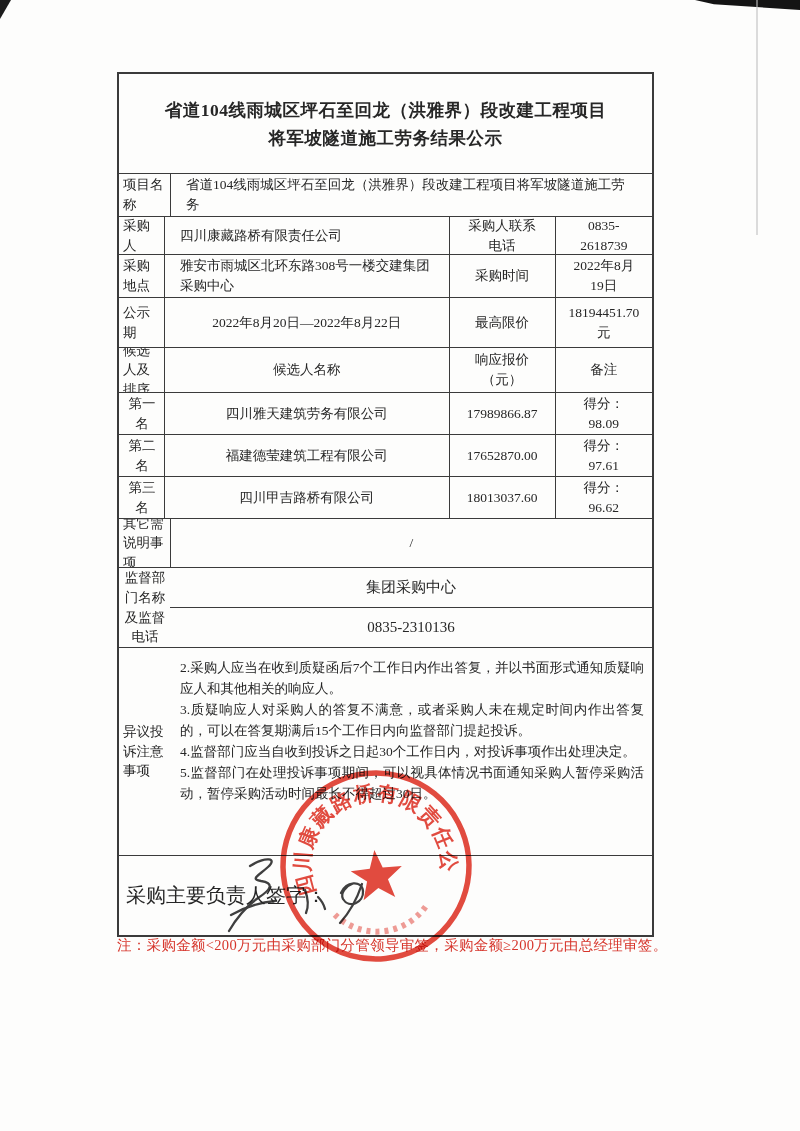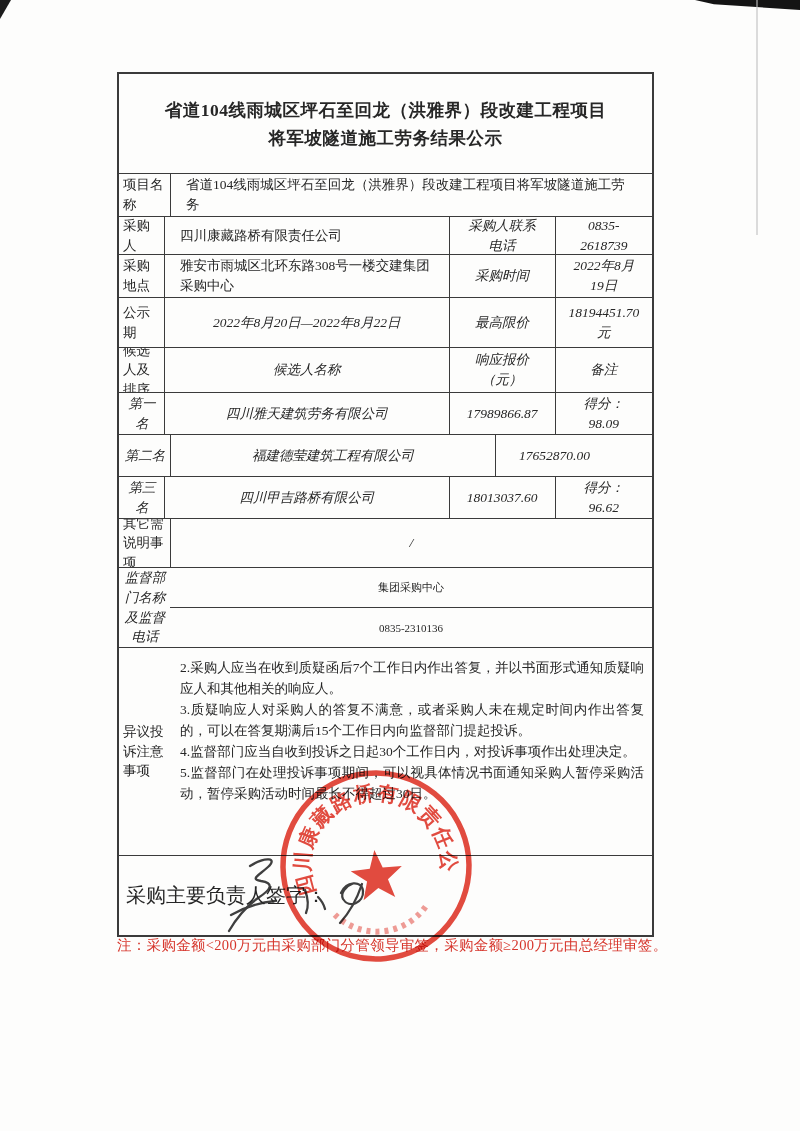--- a/index.html
+++ b/index.html
@@ -24,26 +24,26 @@
   .trow{display:flex;box-sizing:border-box;}
   .trow + .trow{border-top:1px solid #3b3b3b;}
   .c{box-sizing:border-box;display:flex;align-items:center;font-size:13.5px;line-height:1.45;
      padding:2px 15px;overflow:hidden;}
   .c + .c{border-left:1px solid #3b3b3b;}
   .c1{width:51px;padding:2px 3px 2px 4px;}
   .c2{width:325px;}
   .c3{width:118px;}
   .c4{width:108px;}
   .flex1{flex:1;}
-  .ctr{justify-content:center;text-align:center;font-style:italic;}
+  .ctr{justify-content:center;text-align:center;}
   .lft{justify-content:flex-start;text-align:left;}
   .title-cell{flex:1;display:flex;flex-direction:column;justify-content:center;align-items:center;
     font-weight:bold;font-size:17.5px;line-height:28px;letter-spacing:.5px;}
   .stack{flex:1;display:flex;flex-direction:column;}
-  .substack{flex:1;display:flex;align-items:center;justify-content:center;font-size:11px;}
+  .substack{flex:1;display:flex;align-items:center;justify-content:center;font-size:15px;}
   .substack + .substack{border-top:1px solid #3b3b3b;}
   .complaint-body{flex:1;display:block;align-items:flex-start;padding:9px 8px 6px 10px;}
   .complaint-body div{font-size:13.5px;line-height:21px;text-align:justify;}
   .sig-row{position:relative;}
   .sig-label{font-size:20px;padding-left:7px;}
   .red-note{
     position:absolute;left:117px;top:936px;width:600px;
     color:#d6352b;font-size:14.5px;letter-spacing:.3px;
   }
   .overlay{position:absolute;left:0;top:0;width:800px;height:1131px;pointer-events:none;}
@@ -103,20 +103,21 @@
     <div class="trow" style="height:42px">
       <div class="c c1 ctr">第一名</div>
       <div class="c c2 ctr">四川雅天建筑劳务有限公司</div>
       <div class="c c3 ctr">17989866.87</div>
       <div class="c c4 ctr">得分：98.09</div>
     </div>
     <div class="trow" style="height:42px">
       <div class="c c1 ctr">第二名</div>
       <div class="c c2 ctr">福建德莹建筑工程有限公司</div>
       <div class="c c3 ctr">17652870.00</div>
+      <div class="c c4 ctr">得分：97.61</div>
     </div>
     <div class="trow" style="height:42px">
       <div class="c c1 ctr">第三名</div>
       <div class="c c2 ctr">四川甲吉路桥有限公司</div>
       <div class="c c3 ctr">18013037.60</div>
       <div class="c c4 ctr">得分：96.62</div>
     </div>
 
     <div class="trow" style="height:49px">
       <div class="c c1 lft">其它需说明事项</div>

